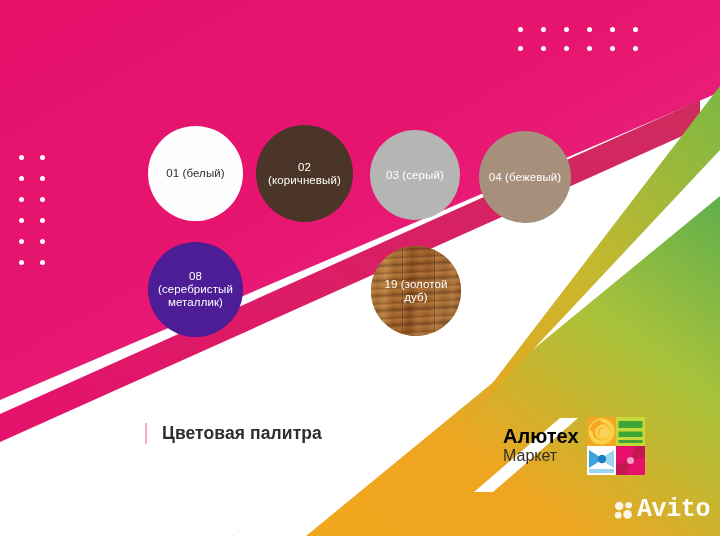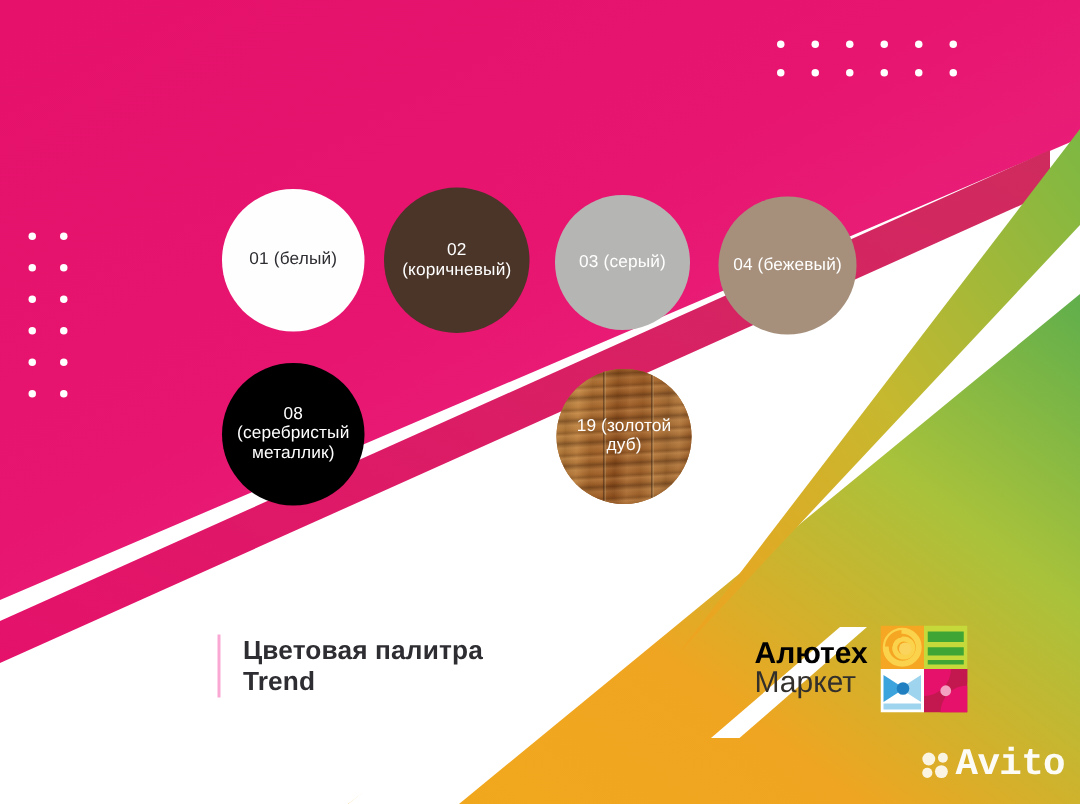--- a/index.html
+++ b/index.html
@@ -145,21 +145,21 @@
     flex-direction: column;
     align-items: flex-start;
   }
   #brand .brand-line-1 {
     font-size: 20px;
     font-weight: bold;
     color: #000000;
     line-height: 19px;
   }
   #brand .brand-line-2 {
-    font-size: 20px;
+    font-size: 16px;
     color: #33302c;
     line-height: 19px;
   }
   #brand-mark {
     width: 58px;
     height: 58px;
     display: block;
   }
 
   
@@ -268,34 +268,33 @@
   <div class="swatch" style="left: 256px; top: 125px; width: 97px; height: 97px; background: rgb(74, 53, 40);">
     <span class="swatch-label" style="color: rgb(255, 255, 255);">02
 (коричневый)</span>
   </div>
   <div class="swatch" style="left: 370px; top: 130px; width: 90px; height: 90px; background: rgb(181, 181, 179);">
     <span class="swatch-label" style="color: rgb(255, 255, 255);">03 (серый)</span>
   </div>
   <div class="swatch" style="left: 479px; top: 131px; width: 92px; height: 92px; background: rgb(166, 144, 124);">
     <span class="swatch-label" style="color: rgb(255, 255, 255);">04 (бежевый)</span>
   </div>
-  <div class="swatch" style="left: 148px; top: 242px; width: 95px; height: 95px; background: #000000;">
+  <div class="swatch" style="left: 148px; top: 242px; width: 95px; height: 95px; background: #4c1d95;">
     <span class="swatch-label" style="color: rgb(255, 255, 255);">08 (серебристый
 металлик)</span>
   </div>
   <div class="swatch" style="left: 371px; top: 246px; width: 90px; height: 90px; background: rgb(163, 103, 44);">
     <span class="wood-grain"></span>
     <span class="wood-seam" style="left:34%"></span>
     <span class="wood-seam" style="left:70%"></span>
     <span class="swatch-label" style="color: rgb(255, 255, 255);">19 (золотой дуб)</span>
   </div>
 
   <div id="caption">
     <div class="cap-line">Цветовая палитра</div>
-    <div class="cap-line">Trend</div>
   </div>
 
   <div id="brand">
     <div class="brand-text">
       <span class="brand-line-1">Алютех</span>
       <span class="brand-line-2">Маркет</span>
     </div>
     <svg id="brand-mark" viewBox="0 0 58 58">
 
       <rect x="0" y="0" width="29" height="29" fill="#F5A623"></rect>

